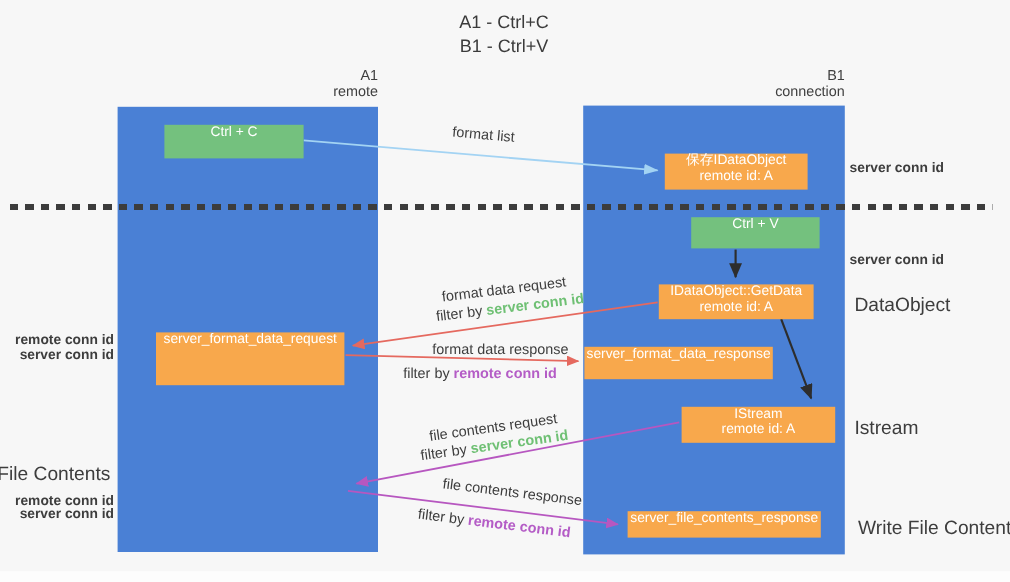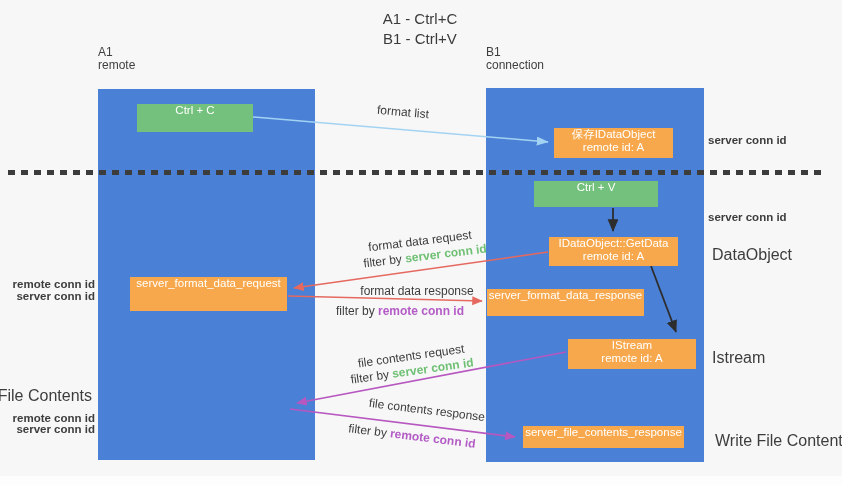--- a/index.html
+++ b/index.html
@@ -8,21 +8,21 @@
     background:#f7f7f7;
     font-family:"Liberation Sans", sans-serif;
     color:#3d3d3d;
   }
   .canvas{position:absolute;inset:0;}
   .title{
     position:absolute;left:300px;top:9px;width:240px;
     text-align:center;font-size:15px;line-height:20px;color:#3b3b3b;
   }
   .lifeline-header{
-    position:absolute;top:46px;text-align:left;
+    position:absolute;top:57px;text-align:right;
     font-size:12px;line-height:13px;color:#3f3f3f;
   }
   .lh-a1{left:98px;width:217px;}
   .lh-b1{left:486px;width:218px;}
   .lifeline{position:absolute;background:#4a80d5;}
   .ll-a1{left:98px;top:89px;width:217px;height:371px;}
   .ll-b1{left:486px;top:88px;width:218px;height:374px;}
   .divider{
     position:absolute;left:8px;top:170px;width:819px;height:5px;
     background:repeating-linear-gradient(90deg,#3c3c3c 0 7px,transparent 7px 13px);
@@ -30,23 +30,23 @@
   .arrows{position:absolute;left:0;top:0;width:842px;height:485px;}
   .box{
     position:absolute;color:#ffffff;
     display:flex;flex-direction:column;align-items:center;
     font-size:11.5px;line-height:13px;text-align:center;white-space:nowrap;
   }
   .green{background:#74c17e;}
   .orange{background:#f8a84c;}
   .b-ctrl-c{left:137px;top:104px;width:116px;height:28px;}
   .b-save{left:554px;top:128px;width:119px;height:30px;}
-  .b-ctrl-v{left:534px;top:181px;width:124px;height:26px;}
+  .b-ctrl-v{left:576px;top:181px;width:107px;height:26px;}
   .b-getdata{left:549px;top:237px;width:129px;height:29px;}
-  .b-format-req{left:130px;top:277px;width:157px;height:34px;}
+  .b-format-req{left:130px;top:277px;width:157px;height:44px;}
   .b-format-resp{left:487px;top:289px;width:157px;height:27px;}
   .b-istream{left:568px;top:339px;width:128px;height:30px;}
   .b-file-req{left:128px;top:393px;width:161px;height:27px;}
   .b-file-resp{left:523px;top:426px;width:161px;height:22px;}
   .flow-label{
     position:absolute;font-size:12px;color:#3d3d3d;white-space:nowrap;
     transform:translate(-50%,-50%);
   }
   .r-up{transform:translate(-50%,-50%) rotate(-7deg);}
   .r-up8{transform:translate(-50%,-50%) rotate(-8deg);}

